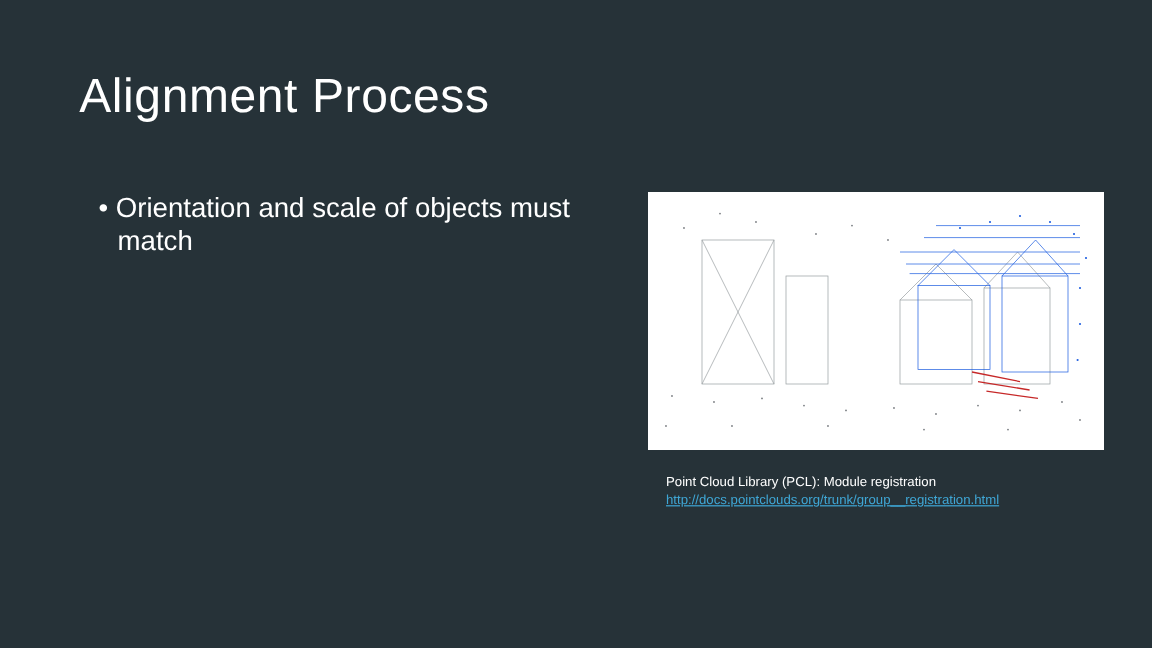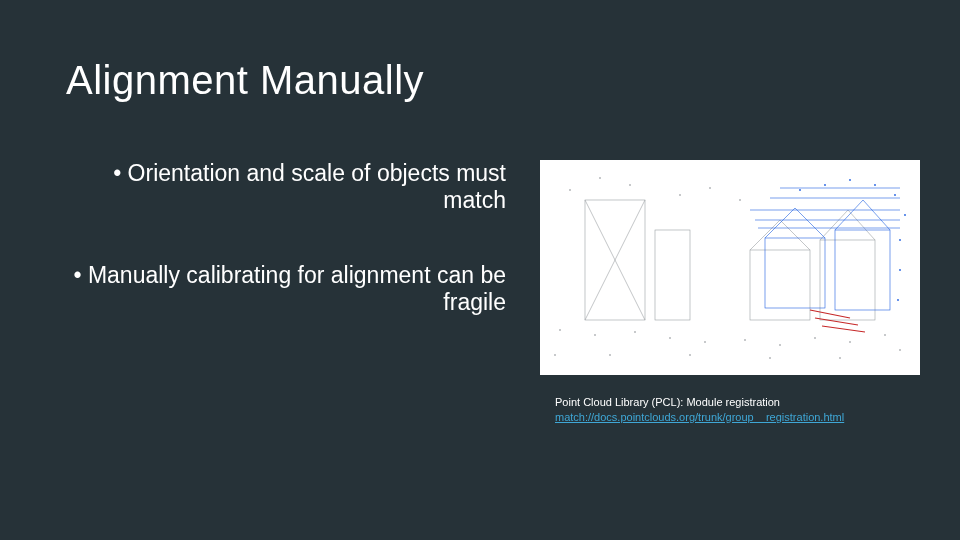--- a/index.html
+++ b/index.html
@@ -13,24 +13,23 @@
   .title {
     position: absolute;
     left: 66px;
     top: 58px;
     font-size: 40px;
     font-weight: 300;
     letter-spacing: 0.5px;
   }
   .bullets {
     position: absolute;
-    left: 66px;
+    left: 80px;
     top: 160px;
     width: 440px;
-    text-align: right;
   }
   .bullet {
     font-size: 23px;
     font-weight: 400;
     line-height: 1.18;
     margin-bottom: 48px;
     padding-left: 18px;
     text-indent: -16px;
     font-family: "Segoe UI", Arial, sans-serif;
   }
@@ -60,25 +59,24 @@
   .caption .cap-text { color: #ffffff; }
   .caption .cap-link {
     color: #3fa7d6;
     text-decoration: underline;
     cursor: pointer;
   }
 </style>
 </head>
 <body>
 
-<h1 class="title">Alignment Manually</h1>
+<h1 class="title">Alignment Process</h1>
 
 <div class="bullets">
   <div class="bullet">Orientation and scale of objects must match</div>
-  <div class="bullet">Manually calibrating for alignment can be fragile</div>
 </div>
 
 <div class="figure">
   <svg viewBox="0 0 380 215">
 
     <rect x="0" y="0" width="380" height="215" fill="#ffffff"></rect>
 
     <g fill="none" stroke="#9aa0a3" stroke-width="0.6">
       <rect x="45" y="40" width="60" height="120"></rect>
       <line x1="45" y1="40" x2="105" y2="160"></line>
@@ -141,14 +139,14 @@
     <g stroke="#c62828" stroke-width="1.1" fill="none">
       <line x1="270" y1="150" x2="310" y2="158"></line>
       <line x1="275" y1="158" x2="318" y2="165"></line>
       <line x1="282" y1="166" x2="325" y2="172"></line>
     </g>
   </svg>
 </div>
 
 <div class="caption">
   <div class="cap-text">Point Cloud Library (PCL): Module registration</div>
-  <a class="cap-link">match://docs.pointclouds.org/trunk/group__registration.html</a>
+  <a class="cap-link">http://docs.pointclouds.org/trunk/group__registration.html</a>
 </div>
 
 </body></html>

